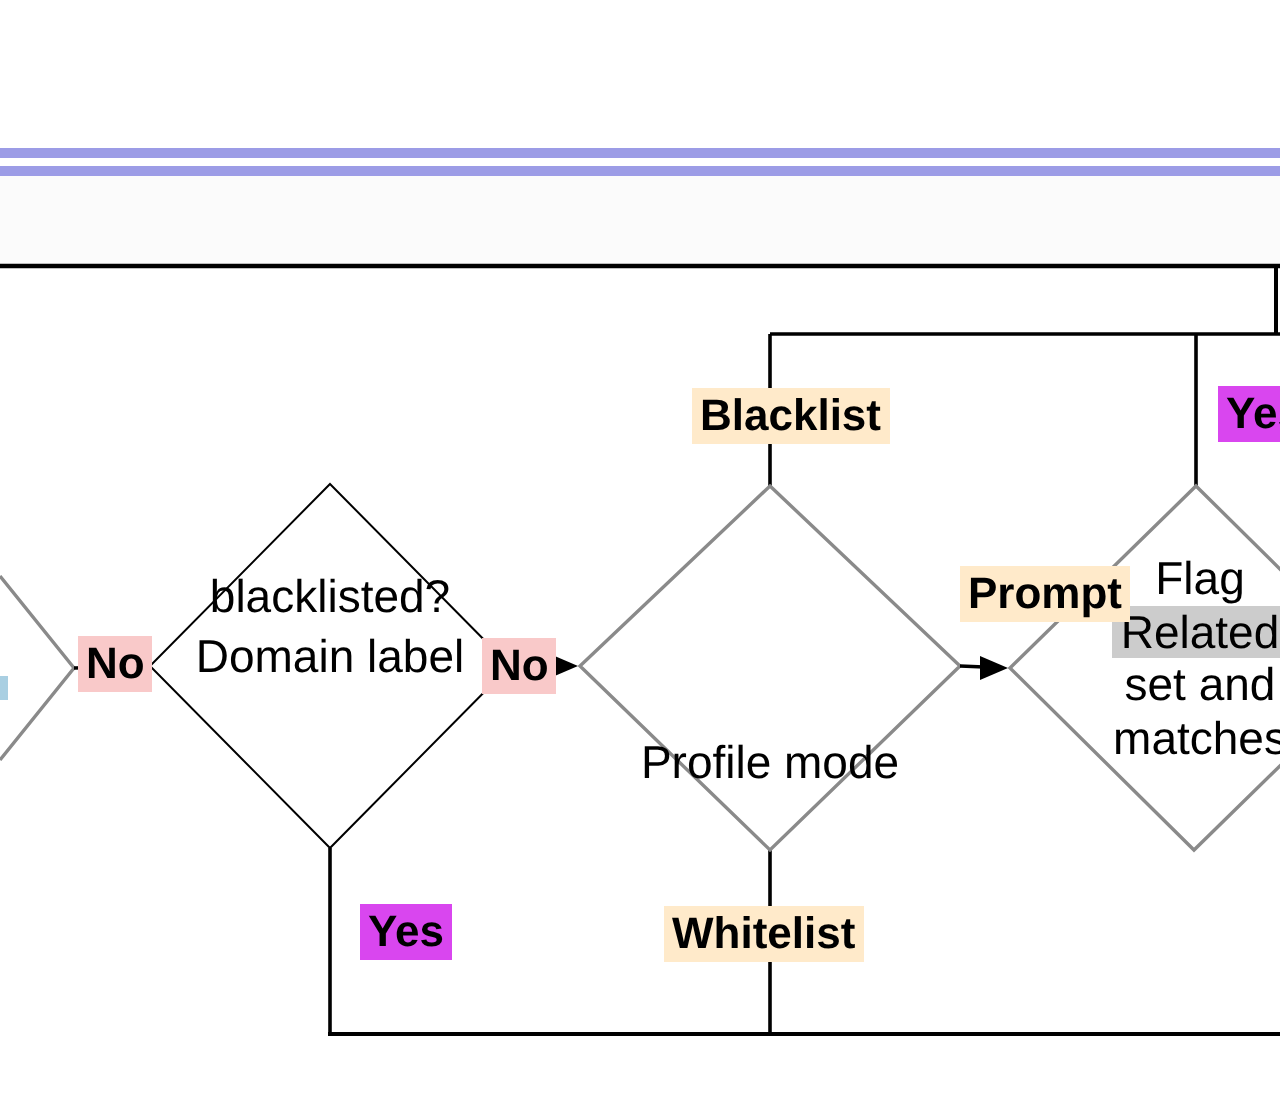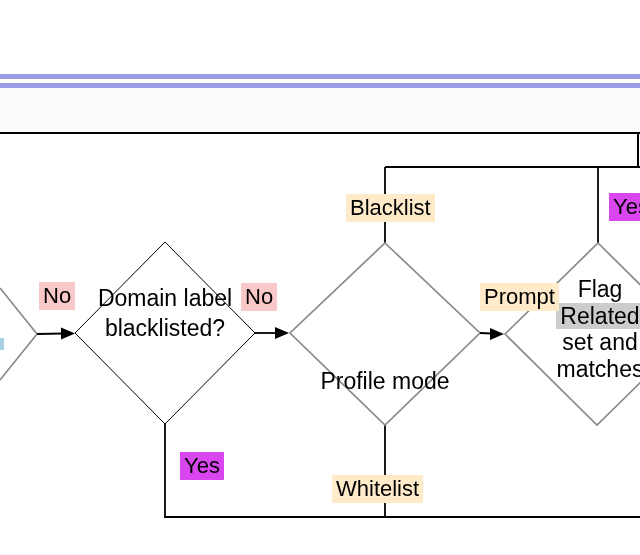--- a/index.html
+++ b/index.html
@@ -24,22 +24,23 @@
   svg.diagram {
     position: absolute; left: 0; top: 0; width: 640px; height: 555px;
   }
   .edge-label {
     position: absolute;
     font-size: 22px;
     line-height: 26px;
     padding: 1px 4px;
     white-space: nowrap;
     text-align: center;
+    font-weight: bold;
   }
-  .bg-pink  { background: #f9c9c9; }
+  .bg-pink  { background: #f9c9c9; margin-top: 36px; }
   .bg-green { background: #d946ef; margin-left: 41px; }
   .bg-tan   { background: #ffeaca; }
   .bg-gray  { background: #cccccc; }
   .node-text {
     position: absolute;
     font-size: 23px;
     text-align: center;
     white-space: nowrap;
   }
   .node-text.stamp  { left: 70px;  top: 284px; width: 190px; line-height: 29.5px; }
@@ -86,22 +87,22 @@
 
   <line x1="480" y1="333" x2="492" y2="333.5" stroke="#000" stroke-width="1.8"></line>
   <polygon points="504,334 490,328 490,340" fill="#000"></polygon>
 
   <polygon points="598,243 690,334 597,425 505,334" fill="#ffffff" stroke="#8a8a8a" stroke-width="1.7"></polygon>
 </svg>
 
 <div class="clipped-fragment"></div>
 
 <div class="node-text stamp">
+  <div>blacklisted?</div>
   <div>Domain label</div>
-  <div>blacklisted?</div>
 </div>
 
 <div class="node-text profile">
   <div>Profile mode</div>
 </div>
 
 <div class="node-text flag">
   <div>Flag</div>
   <div>
     <span class="hl bg-gray">Related</span>
@@ -109,13 +110,13 @@
   <div>set and</div>
   <div>matches</div>
 </div>
 
 <div class="edge-label bg-pink" style="left:39px;  top:282px;">No</div>
 <div class="edge-label bg-pink" style="left:241px; top:283px;">No</div>
 <div class="edge-label bg-tan" style="left:346px; top:194px;">Blacklist</div>
 <div class="edge-label bg-green" style="left:568px; top:193px;">Yes</div>
 <div class="edge-label bg-tan" style="left:450px; top:283px;margin-left:30px;">Prompt</div>
 <div class="edge-label bg-green" style="left:139px; top:452px;">Yes</div>
-<div class="edge-label bg-tan" style="left:332px; top:475px;">Whitelist</div>
+<div class="edge-label bg-tan" style="left:332px; top:453px;">Whitelist</div>
 
 </body></html>

